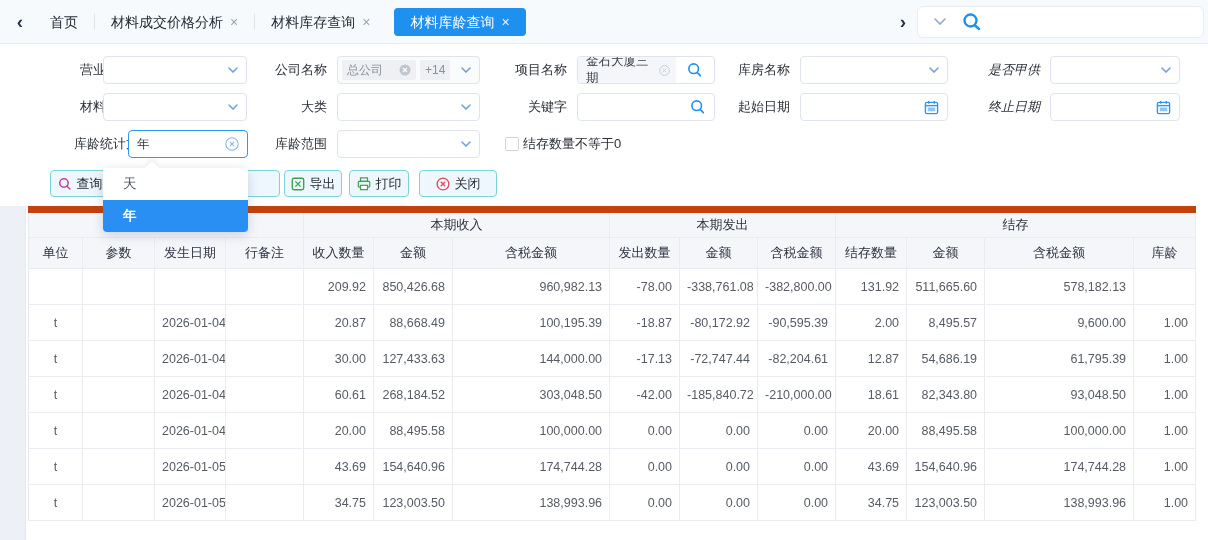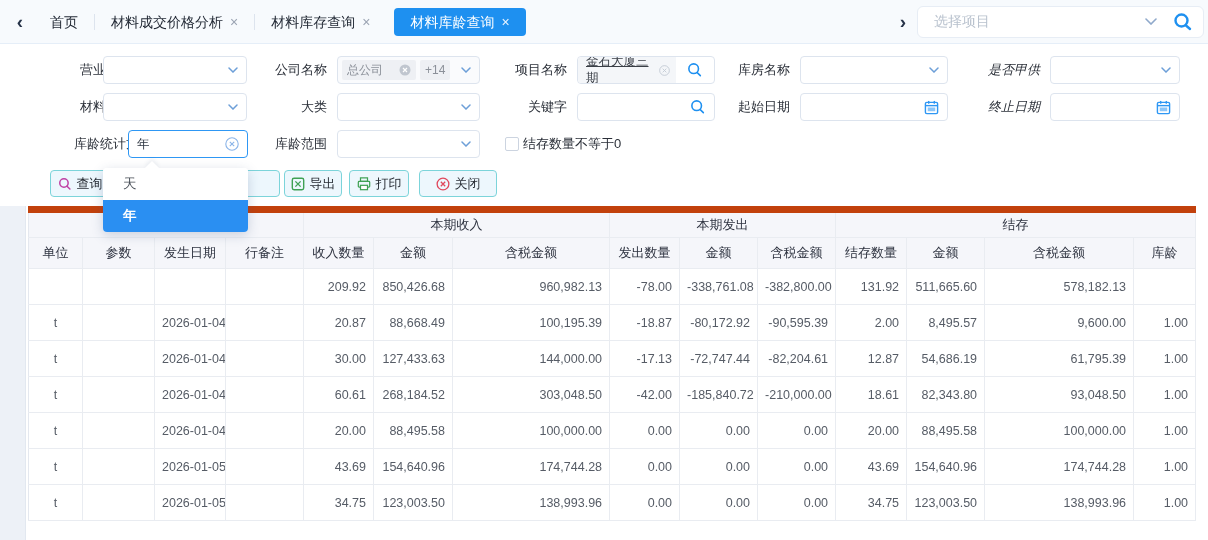--- a/index.html
+++ b/index.html
@@ -39,21 +39,21 @@
   .c2l { left:200px; width:127px;} .c2f { left:337px; width:143px; }
   .c3l { left:450px; width:117px;} .c3f { left:577px; width:138px; }
   .c4l { left:670px; width:120px;} .c4f { left:800px; width:148px; }
   .c5l { left:920px; width:120px;font-style:italic;} .c5f { left:1050px; width:130px; }
   .c1l3 { left:0; width:120px;margin-left:32px; } .c1f3 { left:128px; width:120px; }
 
   .chip { background:#eef0f4; color:#8b9099; border-radius:2px; height:20px;
           display:inline-flex; align-items:center; gap:16px; padding:0 5px; font-size:12px; margin-right:4px; }
   .proj-field { padding:0; overflow:hidden; }
   .proj-gray { background:#f4f6f9; height:26px; flex:1; display:flex; align-items:center;
-               padding:0 6px 0 8px; gap:6px; border-radius:3px 0 0 3px;text-decoration:underline; }
+               padding:0 6px 0 8px; gap:6px; border-radius:3px 0 0 3px; }
   .focused { border:1px solid #2e97f4; }
   .cb-wrap { position:absolute; left:505px; top:86px; height:28px; display:flex; align-items:center; gap:4px; }
   .cb { width:14px; height:14px; border:1px solid #ccd4e0; border-radius:2px; background:#fff; }
   .cb-label { font-size:13px; color:#2a2f38; }
 
   
   .toolbar { position:absolute; left:17px; top:170px; width:1208px; height:28px;padding-left:27px; }
   .btn { position:absolute; height:27px; border:1px solid #7cd4da; background:#edf7fd;
          border-radius:4px; display:flex; align-items:center; justify-content:center;
          gap:5px; font-size:13px; color:#272c34; cursor:pointer; }
@@ -106,21 +106,20 @@
     <div class="tab">
       <span>材料库存查询</span>
       <span class="x">×</span>
     </div>
     <div class="tab active">
       <span>材料库龄查询</span>
       <span class="x">×</span>
     </div>
     <span class="nav-chev fwd">›</span>
     <div class="proj-select">
-      <span class="ph">选择项目</span>
       <svg width="12" height="7" viewBox="0 0 12 7">
           <path d="M1 1l5 5 5-5" stroke="#8fa9cb" stroke-width="1.6" fill="none" stroke-linecap="round"></path>
         </svg>
       <svg style="margin-left:16px" width="20" height="20" viewBox="0 0 20 20">
           <circle cx="8.5" cy="8.5" r="6" stroke="#1e90f0" stroke-width="2.4" fill="none"></circle>
           <line x1="13" y1="13.5" x2="17" y2="17" stroke="#1e90f0" stroke-width="2.4" stroke-linecap="round"></line>
         </svg>
     </div>
   </div>
 

